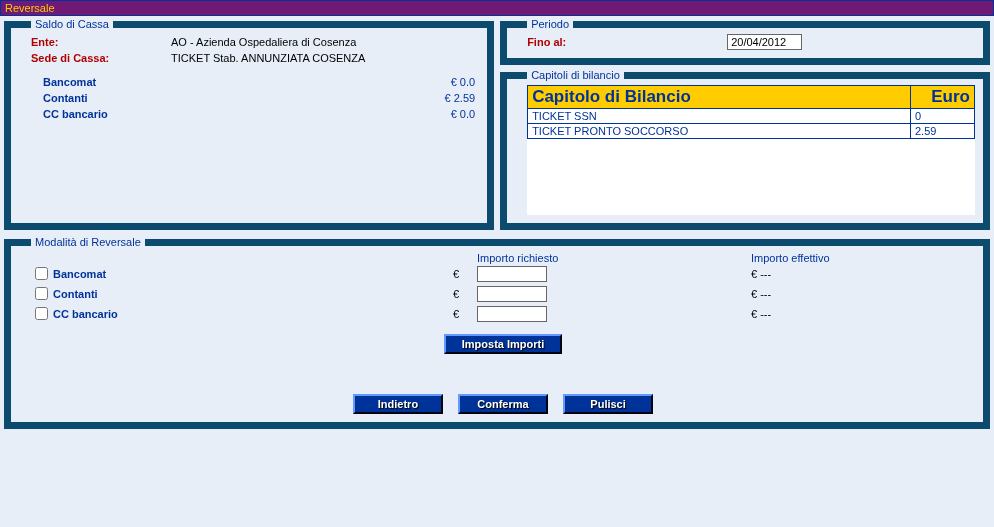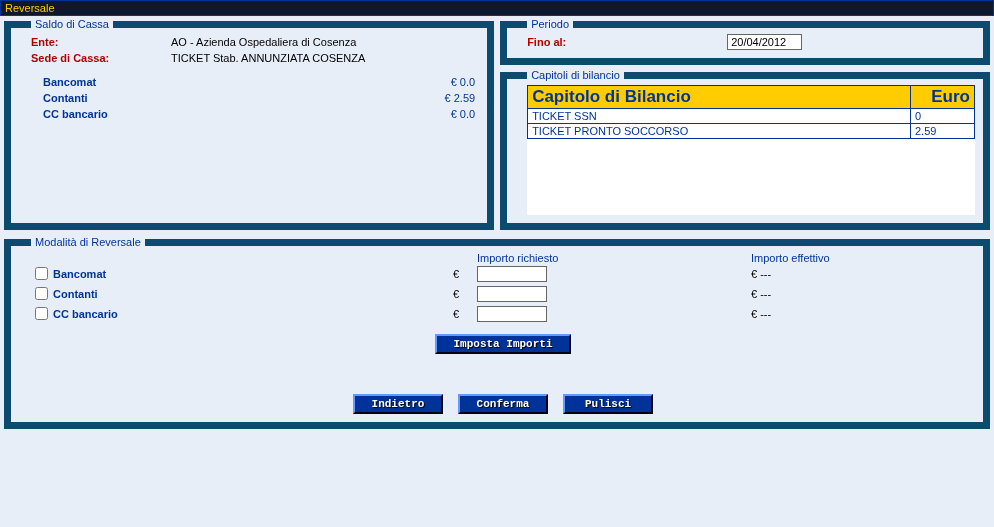--- a/index.html
+++ b/index.html
@@ -7,21 +7,21 @@
     margin: 0;
     padding: 0;
     font-family: Verdana, Arial, sans-serif;
     font-size: 11px;
     background: #e8eef8;
     width: 994px;
     height: 527px;
     overflow: hidden;
   }
   .title-bar {
-    background: #0f172a;
+    background: #701a75;
     color: #ffcc00;
     padding: 1px 4px;
     font-size: 11px;
     font-weight: normal;
     border: 1px solid #003399;
   }
   .main-area {
     background: #e8eef8;
     padding: 2px 4px;
   }
@@ -110,21 +110,21 @@
     padding: 1px 2px;
   }
   input[type="checkbox"] { margin: 0; }
 
   .btn {
     background: #003399;
     color: #fff;
     border: 2px outset #6699ff;
     border-right-color: #001a66;
     border-bottom-color: #001a66;
-    font-family: Liberation Mono, monospace;
+    font-family: Liberation Sans, sans-serif;
     font-size: 11px;
     font-weight: bold;
     padding: 2px 16px;
     text-shadow: 1px 1px 1px #000;
     cursor: pointer;
     min-width: 90px;
   }
   .btn-row { text-align: center; margin-top: 10px; }
   .btn-row .btn { margin: 0 6px; }
 </style>

